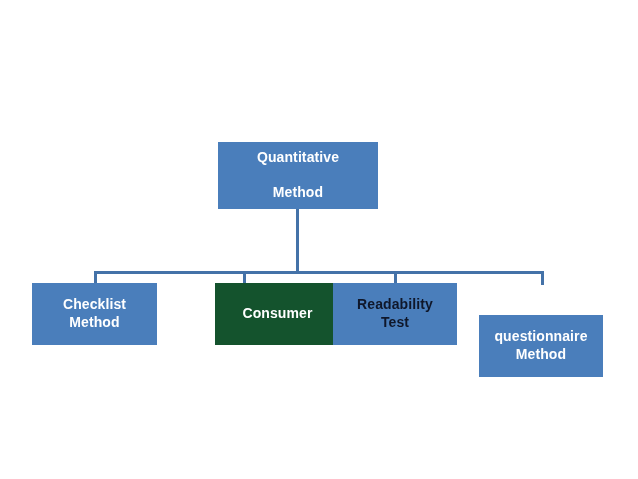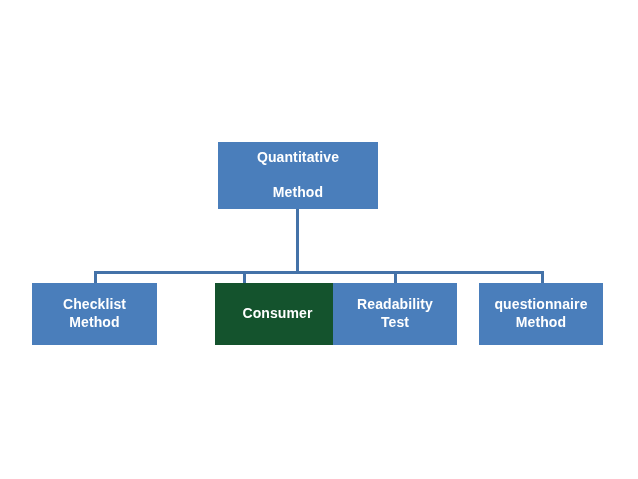--- a/index.html
+++ b/index.html
@@ -93,21 +93,21 @@
     <span><span>Quantitative</span><br><br><span>Method</span></span>
   </div>
 
   <div class="leaf-row">
     <div class="node leaf-0" style="background: rgb(74, 126, 187); color: rgb(255, 255, 255);">
       <span><span>Checklist</span><br><span>Method</span></span>
     </div>
     <div class="node leaf-1" style="background: #14532d; color: rgb(255, 255, 255); margin-left: 33px;">
       <span><span>Consumer</span><br></span>
     </div>
-    <div class="node leaf-2" style="background: rgb(74, 126, 187); color: #ffffff;">
+    <div class="node leaf-2" style="background: rgb(74, 126, 187); color: #0f172a;">
       <span><span>Readability</span><br><span>Test</span></span>
     </div>
-    <div class="node leaf-3" style="background: rgb(74, 126, 187); color: rgb(255, 255, 255);">
+    <div class="node leaf-3" style="background: rgb(74, 126, 187); color: rgb(255, 255, 255); margin-top: 32px;">
       <span><span>questionnaire</span><br><span>Method</span></span>
     </div>
   </div>
 
 </div>
 
 </body></html>

